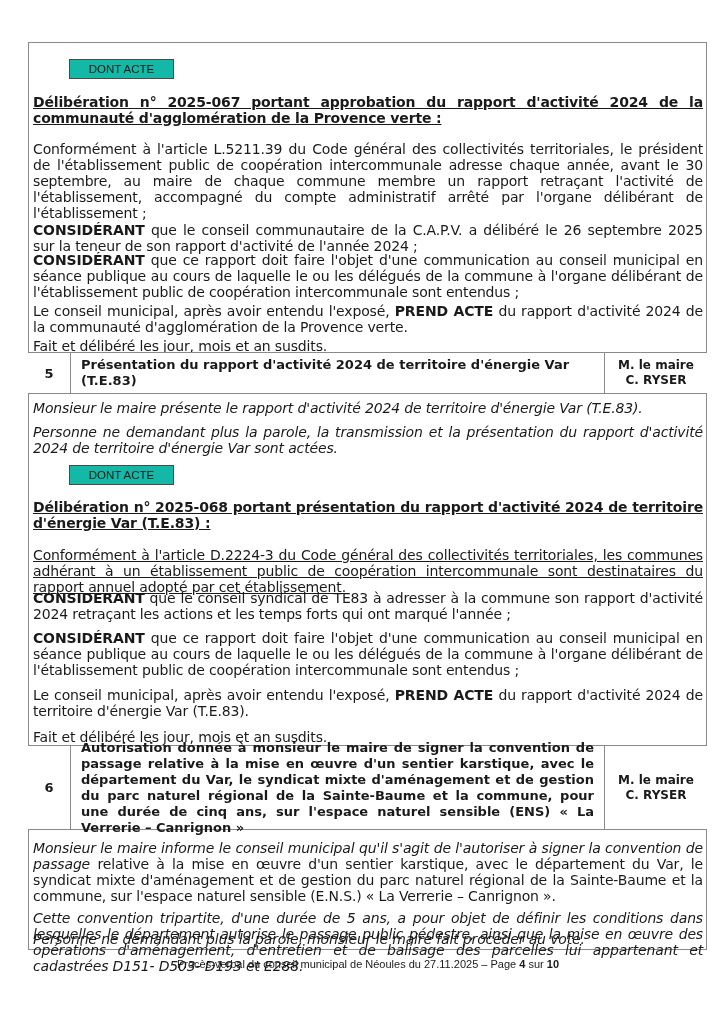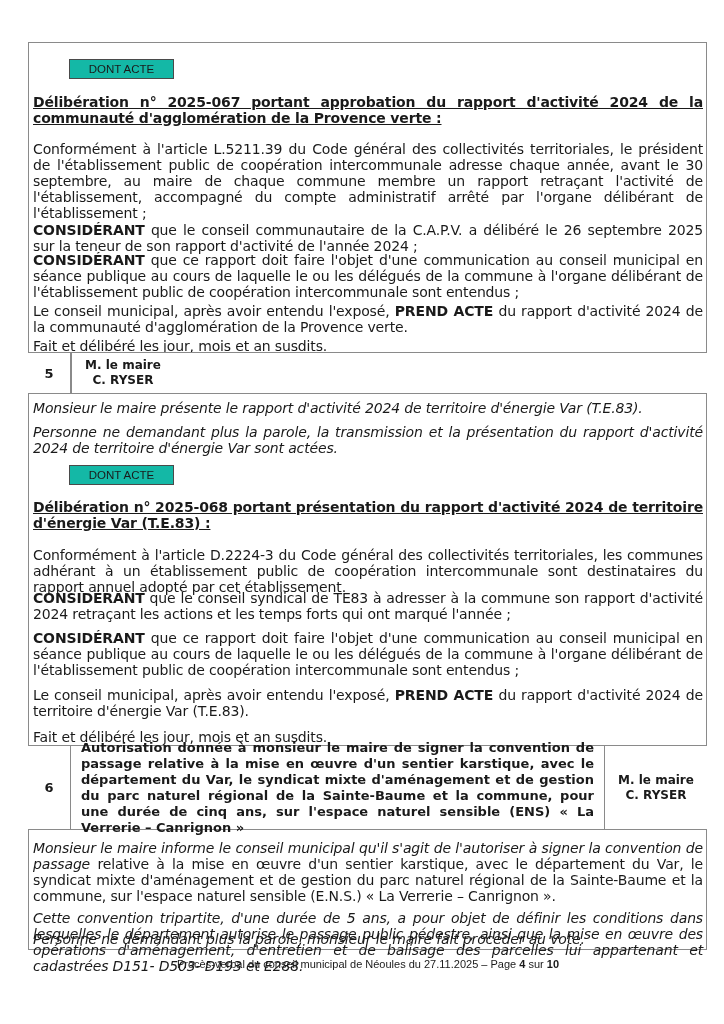--- a/index.html
+++ b/index.html
@@ -33,31 +33,32 @@
 <div class="dont" style="top:59px;">DONT ACTE</div>
 <div class="blk ul" style="top:94px;">Délibération n° 2025-067 portant approbation du rapport d'activité 2024 de la communauté d'agglomération de la Provence verte :</div>
 <div class="blk" style="top:141px;">Conformément à l'article L.5211.39 du Code général des collectivités territoriales, le président de l'établissement public de coopération intercommunale adresse chaque année, avant le 30 septembre, au maire de chaque commune membre un rapport retraçant l'activité de l'établissement, accompagné du compte administratif arrêté par l'organe délibérant de l'établissement ;</div>
 <div class="blk" style="top:212px;margin-top:10px;"><b>CONSIDÉRANT</b><span> que le conseil communautaire de la C.A.P.V. a délibéré le 26 septembre 2025 sur la teneur de son rapport d'activité de l'année 2024 ;</span></div>
 <div class="blk" style="top:252px;"><b>CONSIDÉRANT</b><span> que ce rapport doit faire l'objet d'une communication au conseil municipal en séance publique au cours de laquelle le ou les délégués de la commune à l'organe délibérant de l'établissement public de coopération intercommunale sont entendus ;</span></div>
 <div class="blk" style="top:303px;"><span>Le conseil municipal, après avoir entendu l'exposé, </span><b>PREND ACTE</b><span> du rapport d'activité 2024 de la communauté d'agglomération de la Provence verte.</span></div>
 <div class="blk" style="top:338px;">Fait et délibéré les jour, mois et an susdits.</div>
 
 <div class="row" style="top:352px; height:42px;">
   <div class="num">5</div>
+  <div class="title">Présentation du rapport d'activité 2024 de territoire d'énergie Var (T.E.83)</div>
   <div class="pres">
     <span>M. le maire</span>
     <span>C. RYSER</span>
   </div>
 </div>
 <div class="blk it" style="top:400px;">Monsieur le maire présente le rapport d'activité 2024 de territoire d'énergie Var (T.E.83).</div>
 <div class="blk it" style="top:424px;">Personne ne demandant plus la parole, la transmission et la présentation du rapport d'activité 2024 de territoire d'énergie Var sont actées.</div>
 
 <div class="dont" style="top:465px;">DONT ACTE</div>
 <div class="blk ul" style="top:499px;">Délibération n° 2025-068 portant présentation du rapport d'activité 2024 de territoire d'énergie Var (T.E.83) :</div>
-<div class="blk" style="top:547px;">Conformément à l'article D.2224-3 du Code général des collectivités territoriales, les communes adhérant à un établissement public de coopération intercommunale sont destinataires du rapport annuel adopté par cet établissement.</div>
+<div class="blk" style="top:547px;text-decoration:underline;">Conformément à l'article D.2224-3 du Code général des collectivités territoriales, les communes adhérant à un établissement public de coopération intercommunale sont destinataires du rapport annuel adopté par cet établissement.</div>
 <div class="blk" style="top:590px;"><b>CONSIDÉRANT</b><span> que le conseil syndical de TE83 à adresser à la commune son rapport d'activité 2024 retraçant les actions et les temps forts qui ont marqué l'année ;</span></div>
 <div class="blk" style="top:630px;"><b>CONSIDÉRANT</b><span> que ce rapport doit faire l'objet d'une communication au conseil municipal en séance publique au cours de laquelle le ou les délégués de la commune à l'organe délibérant de l'établissement public de coopération intercommunale sont entendus ;</span></div>
 <div class="blk" style="top:687px;"><span>Le conseil municipal, après avoir entendu l'exposé, </span><b>PREND ACTE</b><span> du rapport d'activité 2024 de territoire d'énergie Var (T.E.83).</span></div>
 <div class="blk" style="top:729px;">Fait et délibéré les jour, mois et an susdits.</div>
 
 <div class="row" style="top:745px; height:85px;">
   <div class="num">6</div>
   <div class="title" style="text-align:justify;">Autorisation donnée à monsieur le maire de signer la convention de passage relative à la mise en œuvre d'un sentier karstique, avec le département du Var, le syndicat mixte d'aménagement et de gestion du parc naturel régional de la Sainte-Baume et la commune, pour une durée de cinq ans, sur l'espace naturel sensible (ENS) « La Verrerie – Canrignon »</div>
   <div class="pres">
     <span>M. le maire</span>

